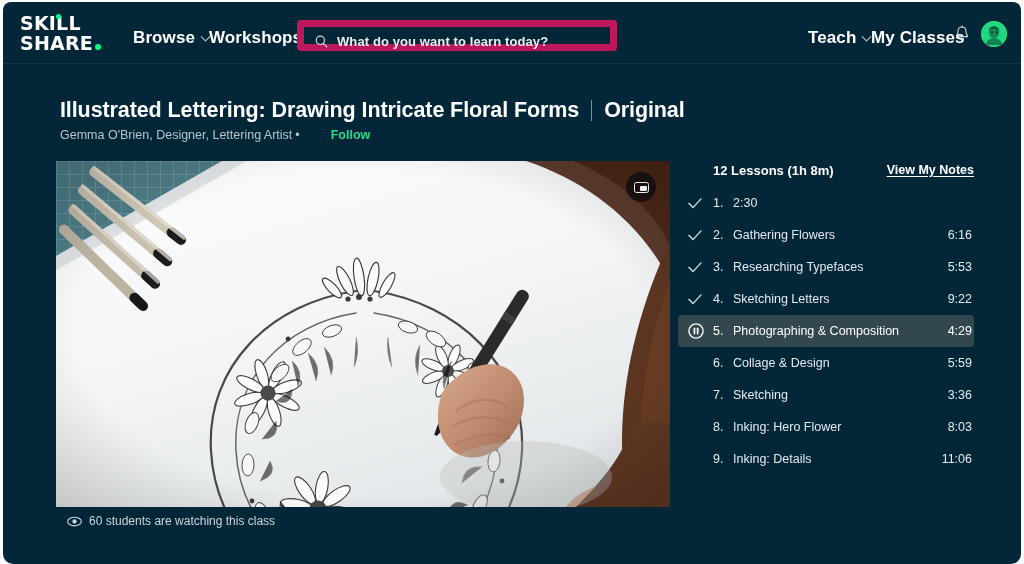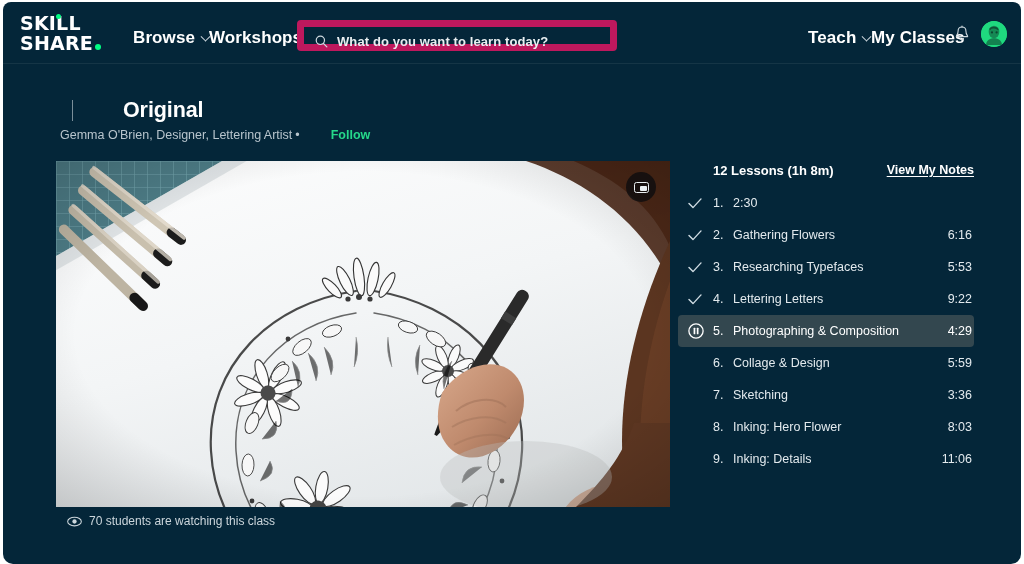--- a/index.html
+++ b/index.html
@@ -120,21 +120,20 @@
     width: 1px; height: 21px;
     background: #7b8e99;
     margin: 0 12px;
     align-self: center;
   }
   #class-badge {
     color: #ffffff;
     font-size: 21.5px;
     font-weight: 800;
     letter-spacing: -0.1px;
-    margin-left: 38px;
   }
   #byline {
     position: absolute; left: 57px; top: 126px;
     color: #b8c5cd;
     font-size: 12.5px;
     white-space: nowrap;
   }
   #follow-sep { color: #b8c5cd; margin: 0 3px; }
   #follow-link {
     color: #25d98a;
@@ -304,20 +303,21 @@
         <path d="M5 24c0-4.3 3.6-6.8 8-6.8s8 2.5 8 6.8z" fill="#0b3a2a" opacity="0.55"></path>
         <ellipse cx="13" cy="11" rx="5.3" ry="6.2" fill="#0b3a2a" opacity="0.5"></ellipse>
         <path d="M8.6 8.5c1.6-2.4 7-2.6 8.6.2" fill="none" stroke="#0b3a2a" stroke-width="1.6" opacity="0.7"></path>
         <circle cx="11" cy="11.4" r="1.1" fill="#0b3a2a" opacity="0.85"></circle>
         <circle cx="15.6" cy="11.4" r="1.1" fill="#0b3a2a" opacity="0.85"></circle>
       </svg>
     </div>
   </div>
 
   <div id="title-row">
+    <span id="class-title">Illustrated Lettering: Drawing Intricate Floral Forms</span>
     <span id="title-sep"></span>
     <span id="class-badge">Original</span>
   </div>
 
   <div id="byline">
     <span>Gemma O'Brien, Designer, Lettering Artist</span><span id="follow-sep">•</span><span id="follow-link">Follow</span>
   </div>
 
   <div id="video">
     <svg width="614" height="346" viewBox="0 0 614 346">
@@ -550,21 +550,21 @@
     <div id="pip-button">
       <span id="pip-glyph"></span>
     </div>
   </div>
 
   <div id="watching-row">
     <svg id="eye-icon" viewBox="0 0 18 12">
       <ellipse cx="9" cy="6" rx="8.2" ry="5.2" fill="none" stroke="#ccd6dc" stroke-width="1.3"></ellipse>
       <circle cx="9" cy="6" r="2.6" fill="#ccd6dc"></circle>
     </svg>
-    <span id="watching-text">70 students are watching this class</span>
+    <span id="watching-text">60 students are watching this class</span>
   </div>
 
   <div id="lessons-panel">
     <div id="lessons-header">
       <span id="lessons-count">12 Lessons (1h 8m)</span>
       <span id="view-notes">View My Notes</span>
     </div>
     <div id="lessons-list">
         <div class="lesson-row">
           <div class="lesson-status">
@@ -595,21 +595,21 @@
           <span class="lesson-title">Researching Typefaces</span>
           <span class="lesson-dur">5:53</span>
         </div>
         <div class="lesson-row">
           <div class="lesson-status">
             <svg class="check-icon" viewBox="0 0 14 11">
               <path d="M1 5.4 L5 9.6 L13 0.9" fill="none" stroke="#cfdbe2" stroke-width="1.4" stroke-linecap="round" stroke-linejoin="round"></path>
             </svg>
           </div>
           <span class="lesson-num">4.</span>
-          <span class="lesson-title">Lettering Letters</span>
+          <span class="lesson-title">Sketching Letters</span>
           <span class="lesson-dur">9:22</span>
         </div>
         <div class="lesson-row active">
           <div class="lesson-status">
             <svg class="pause-icon" viewBox="0 0 16 16">
               <circle cx="8" cy="8" r="7.1" fill="none" stroke="#ffffff" stroke-width="1.3"></circle>
               <rect x="5.6" y="4.7" width="1.7" height="6.6" rx="0.5" fill="#ffffff"></rect>
               <rect x="8.8" y="4.7" width="1.7" height="6.6" rx="0.5" fill="#ffffff"></rect>
             </svg>
           </div>

